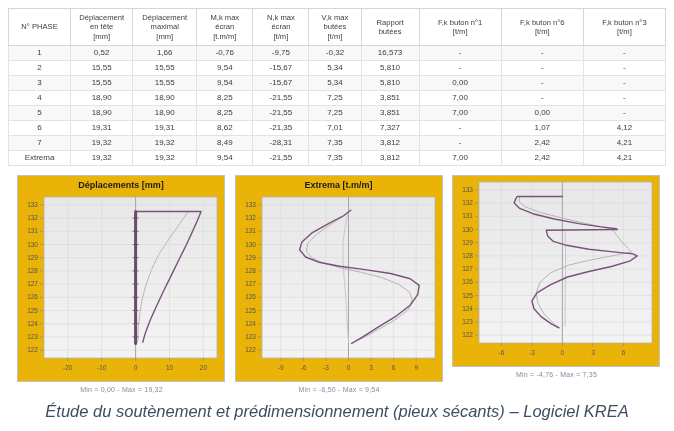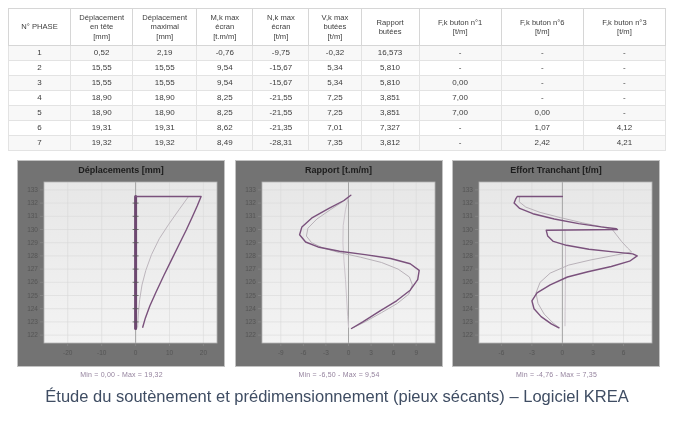--- a/index.html
+++ b/index.html
@@ -36,36 +36,37 @@
     background:#ffffff;
   }
   table.results tbody tr:nth-child(odd) td{background:#f8f8f8;}
   
   .charts{
     display:flex;justify-content:space-between;
     margin:9px 13px 0 17px;
   }
   .panel{width:209px;}
   .panel-box{
-    border:1px solid #c2c2c2;background:#737373;
+    border:1px solid #c2c2c2;background:#eab308;
     width:206px;
   }
   .panel-title{
     font-size:9px;font-weight:bold;color:#1c1c1c;
     text-align:center;padding:4px 0 1px 0;
   }
   .panel svg{display:block;}
   .minmax{
     font-size:7px;color:#95839e;text-align:center;margin-top:4px;
     letter-spacing:0.2px;
   }
   
   .fig-caption{
     margin-top:9px;
     text-align:center;
+    font-style:italic;
     font-size:16.5px;
     color:#3f4d63;
   }
 </style>
 </head>
 <body>
 
 <div class="page">
 
   <table class="results">
@@ -106,21 +107,21 @@
           <th>F,k buton n°6
 [t/m]</th>
           <th>F,k buton n°3
 [t/m]</th>
         </tr>
       </thead>
     <tbody>
         <tr>
           <td>1</td>
           <td>0,52</td>
-          <td>2,19</td>
+          <td>1,66</td>
           <td>-0,76</td>
           <td>-9,75</td>
           <td>-0,32</td>
           <td>16,573</td>
           <td>-</td>
           <td>-</td>
           <td>-</td>
         </tr>
         <tr>
           <td>2</td>
@@ -184,20 +185,32 @@
         </tr>
         <tr>
           <td>7</td>
           <td>19,32</td>
           <td>19,32</td>
           <td>8,49</td>
           <td>-28,31</td>
           <td>7,35</td>
           <td>3,812</td>
           <td>-</td>
+          <td>2,42</td>
+          <td>4,21</td>
+        </tr>
+        <tr>
+          <td>Extrema</td>
+          <td>19,32</td>
+          <td>19,32</td>
+          <td>9,54</td>
+          <td>-21,55</td>
+          <td>7,35</td>
+          <td>3,812</td>
+          <td>7,00</td>
           <td>2,42</td>
           <td>4,21</td>
         </tr>
       </tbody>
   </table>
 
   <div class="charts">
       <div class="panel">
         <div class="panel-box">
           <div class="panel-title">Déplacements [mm]</div>
@@ -274,21 +287,21 @@
             <line x1="151.5" y1="167" x2="151.5" y2="170" stroke="#8a8a8a" stroke-width="0.7"></line>
             <text x="151.5" y="179" text-anchor="middle" font-size="6.5" fill="#555555" font-family="Liberation Sans, sans-serif">10</text>
             <line x1="185.4" y1="167" x2="185.4" y2="170" stroke="#8a8a8a" stroke-width="0.7"></line>
             <text x="185.4" y="179" text-anchor="middle" font-size="6.5" fill="#555555" font-family="Liberation Sans, sans-serif">20</text>
           </svg>
         </div>
         <div class="minmax">Min = 0,00 - Max = 19,32</div>
       </div>
       <div class="panel">
         <div class="panel-box">
-          <div class="panel-title">Rapport [t.m/m]</div>
+          <div class="panel-title">Extrema [t.m/m]</div>
           <svg width="206" height="190" viewBox="0 0 206 190">
             <defs>
               <linearGradient id="gbg1" x1="0" y1="0" x2="0" y2="1">
                 <stop offset="0" stop-color="#e7e7e7"></stop>
                 <stop offset="1" stop-color="#f3f3f3"></stop>
               </linearGradient>
             </defs>
             <rect x="26" y="6" width="173" height="161" fill="url(#gbg1)"></rect>
             <line x1="26" y1="159.1" x2="199" y2="159.1" stroke="#d9d9d9" stroke-width="0.6"></line>
             <line x1="26" y1="145.9" x2="199" y2="145.9" stroke="#d9d9d9" stroke-width="0.6"></line>
@@ -351,21 +364,20 @@
             <line x1="157.6" y1="167" x2="157.6" y2="170" stroke="#8a8a8a" stroke-width="0.7"></line>
             <text x="157.6" y="179" text-anchor="middle" font-size="6.5" fill="#555555" font-family="Liberation Sans, sans-serif">6</text>
             <line x1="180.2" y1="167" x2="180.2" y2="170" stroke="#8a8a8a" stroke-width="0.7"></line>
             <text x="180.2" y="179" text-anchor="middle" font-size="6.5" fill="#555555" font-family="Liberation Sans, sans-serif">9</text>
           </svg>
         </div>
         <div class="minmax">Min = -6,50 - Max = 9,54</div>
       </div>
       <div class="panel">
         <div class="panel-box">
-          <div class="panel-title">Effort Tranchant [t/m]</div>
           <svg width="206" height="190" viewBox="0 0 206 190">
             <defs>
               <linearGradient id="gbg2" x1="0" y1="0" x2="0" y2="1">
                 <stop offset="0" stop-color="#e7e7e7"></stop>
                 <stop offset="1" stop-color="#f3f3f3"></stop>
               </linearGradient>
             </defs>
             <rect x="26" y="6" width="173" height="161" fill="url(#gbg2)"></rect>
             <line x1="26" y1="159.1" x2="199" y2="159.1" stroke="#d9d9d9" stroke-width="0.6"></line>
             <line x1="26" y1="145.9" x2="199" y2="145.9" stroke="#d9d9d9" stroke-width="0.6"></line>

